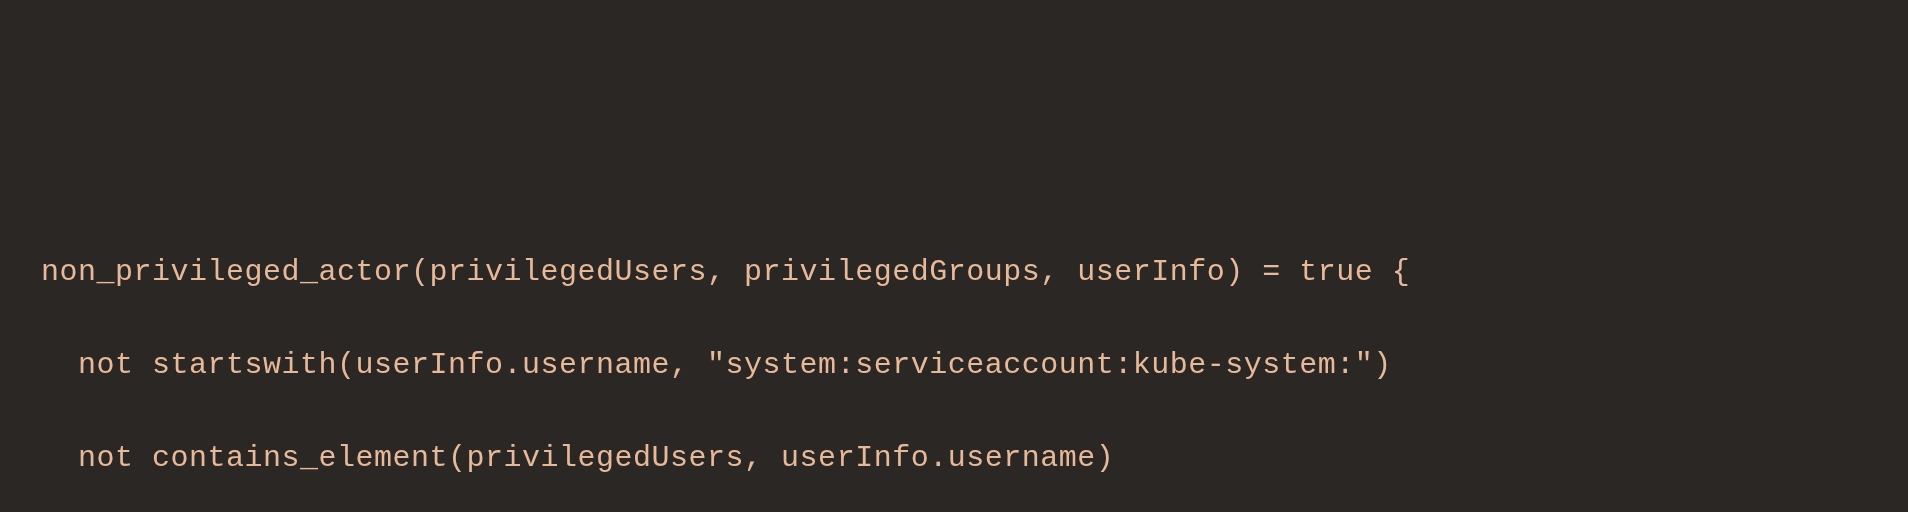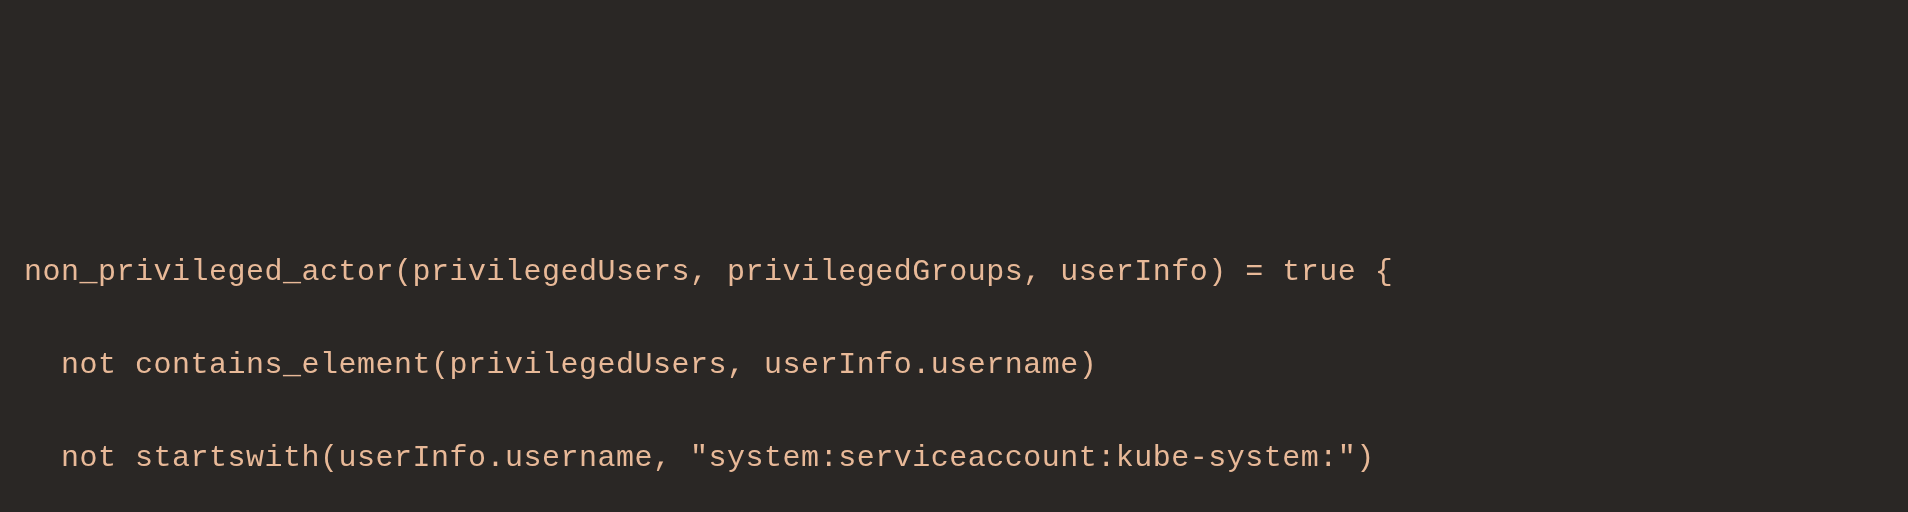--- a/index.html
+++ b/index.html
@@ -15,31 +15,32 @@
       color: #e8b998;
       padding: 16px 24px;
       white-space: pre;
       letter-spacing: 0.5px;
     }
     .code-container {
       position: relative;
     }
     .code-line {
       display: block;
+      margin-left: 17px;
     }
   </style>
 </head>
 <body>
 
 
 
 <div class="code-container">
 <span class="code-line">non_privileged_actor(privilegedUsers, privilegedGroups, userInfo) = true {</span>
+<span class="code-line">  not startswith(userInfo.username, "system:serviceaccount:kube-system:")</span>
 <span class="code-line">  not contains_element(privilegedUsers, userInfo.username)</span>
-<span class="code-line">  not startswith(userInfo.username, "system:serviceaccount:kube-system:")</span>
 
 
 
 
 
 </div>
 
 
 
 

